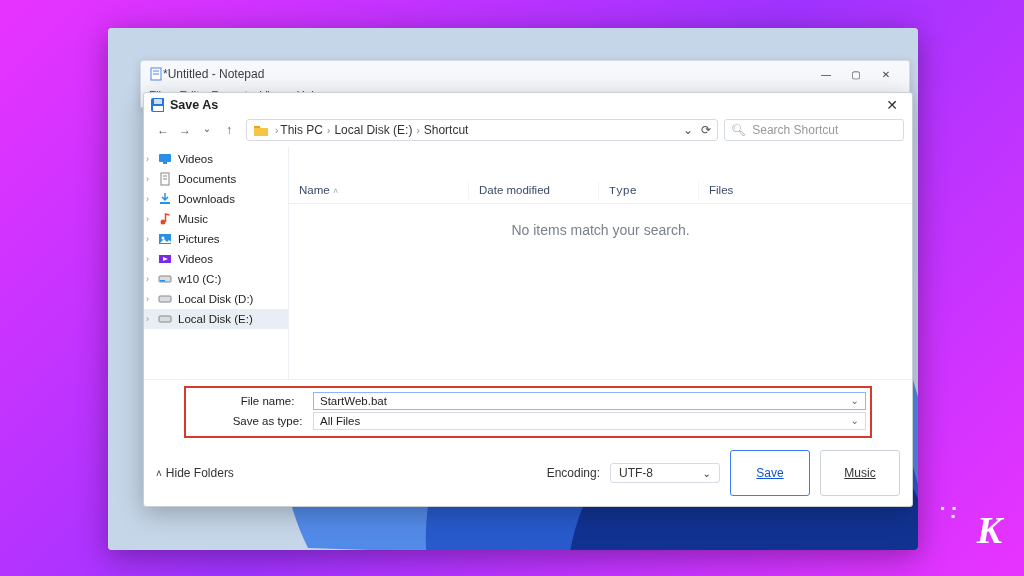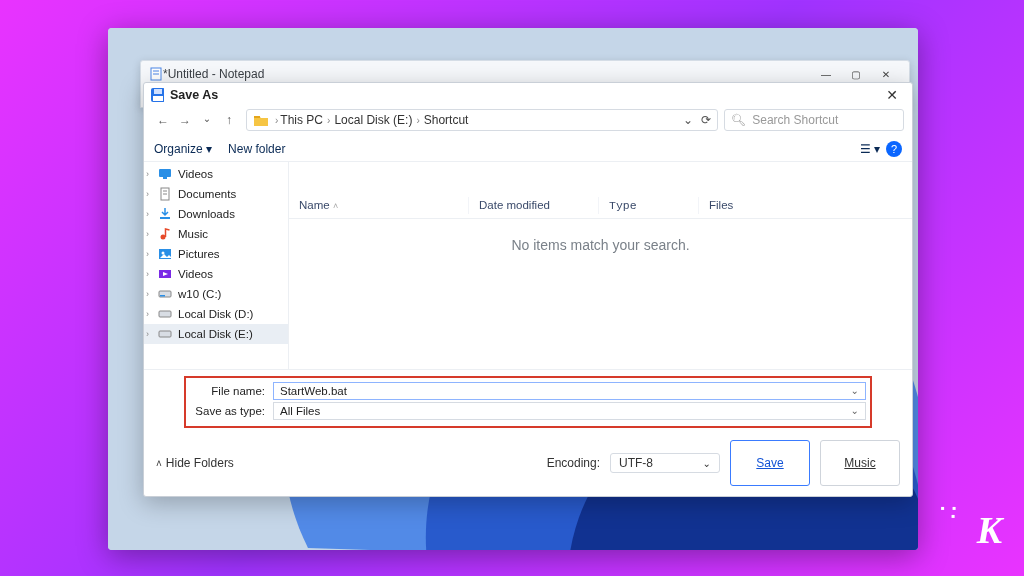--- a/index.html
+++ b/index.html
@@ -5,21 +5,21 @@
   * { box-sizing: border-box; margin: 0; padding: 0; font-family: "Segoe UI", Tahoma, sans-serif; }
   body { width: 1024px; height: 576px; overflow: hidden; background: linear-gradient(135deg, #e933ff 0%, #a033ff 50%, #e933ff 100%); position: relative; }
   .desktop { position: absolute; top: 28px; left: 108px; width: 810px; height: 522px; background: #c4d4e6; border-radius: 4px; overflow: hidden; box-shadow: 0 6px 30px rgba(0,0,0,.35); }
   .wallpaper { position:absolute; inset:0; }
   .wallpaper svg { width:100%; height:100%; display:block; }
   .notepad { position: absolute; top: 32px; left: 32px; width: 770px; height: 48px; background: #f6f8fb; border: 1px solid #d5dde6; border-radius: 3px 3px 0 0; box-shadow: 0 2px 8px rgba(0,0,0,.15); }
   .notepad-titlebar { display:flex; align-items:center; padding: 4px 8px; font-size:12px; color:#3a3f45; }
   .notepad-titlebar span.spacer { flex:1; }
   .win-btn { width:30px; height:18px; display:flex; align-items:center; justify-content:center; font-size:10px; color:#444; }
   .notepad-menu { display:flex; gap:12px; padding:2px 8px 4px; font-size:11.5px; color:#3a3f45; }
-  .saveas { position:absolute; top: 54px; left: 35px; width: 770px; height: 415px; background:#fff; border:1px solid #c9cfd7; border-radius:3px; box-shadow: 0 6px 24px rgba(0,0,0,.25); display:flex; flex-direction:column; }
+  .saveas { position:absolute; top: 64px; left: 35px; width: 770px; height: 415px; background:#fff; border:1px solid #c9cfd7; border-radius:3px; box-shadow: 0 6px 24px rgba(0,0,0,.25); display:flex; flex-direction:column; }
   .sa-title { display:flex; align-items:center; padding:4px 6px 2px; gap:6px; border-bottom:0; }
   .sa-title .txt { font-size:12.5px; font-weight:600; color:#222; }
   .sa-title .spacer{flex:1;}
   .sa-close { width:28px; text-align:center; font-size:14px; color:#333; }
   .sa-nav { display:flex; align-items:center; gap:6px; padding:4px 8px 6px; }
   .nav-arrows { display:flex; gap:8px; font-size:12px; color:#555; padding:0 4px; }
   .nav-arrows span { width:14px; text-align:center; }
   .crumb-box { flex:1; display:flex; align-items:center; border:1px solid #d6dbe2; border-radius:3px; padding:3px 6px; gap:2px; font-size:12px; color:#333; }
   .crumb-box .folder-icon { margin-right:4px; }
   .crumb-sep { color:#888; padding:0 2px; font-size:10px;}
@@ -36,21 +36,21 @@
   .tree-item .chev { position:absolute; left:2px; font-size:9px; color:#888;}
   .tree-item.selected { background:#e9eef4; }
   .ticon { width:14px; height:14px; display:inline-flex; align-items:center; justify-content:center; font-size:12px; }
   .list-area { flex:1; display:flex; flex-direction:column; }
   .col-headers { display:flex; font-size:11.5px; color:#3a4a6a; border-bottom:1px solid #eceff3; padding:4px 0;margin-top:31px; }
   .ch { padding:2px 10px; border-right:1px solid #f2f4f8; }
   .empty-msg { text-align:center; color:#7a8189; font-size:14px; padding:18px 0; }
   .sa-fields { padding:6px 40px 4px 40px; border-top:1px solid #eceff3; }
   .red-box { border:2px solid #d63a2a; padding:2px 4px 4px; }
   .field-row { display:flex; align-items:center; gap:8px; margin:2px 0; }
-  .field-row label { width:75px; text-align:right; font-size:11.5px; color:#222; }
+  .field-row label { width:75px; text-align:center; font-size:11.5px; color:#222;margin-left:40px; }
   .field-input { flex:1; border:1px solid #8eb4ff; background:#fff; font-size:11.5px; padding:2px 6px; color:#222; position:relative;}
   .field-input.type { border-color:#d6dbe2; }
   .field-chev { position:absolute; right:6px; top:2px; color:#666; font-size:10px;}
   .sa-footer { display:flex; align-items:center; padding:8px 12px 10px; gap:10px; font-size:12px; color:#333; }
   .hide-folders { display:flex; align-items:center; gap:4px; }
   .sa-footer .spacer{flex:1;}
   .enc-combo { border:1px solid #d6dbe2; border-radius:3px; padding:2px 8px; width:110px; font-size:12px; display:flex; justify-content:space-between; align-items:center;}
   .btn { border:1px solid #cfd4db; border-radius:3px; padding:15px 0; width:80px; text-align:center; font-size:12px; background:#fff;text-decoration:underline; }
   .btn.primary { border-color:#3a7bff; color:#1253d6; }
   .k-logo { position:absolute; right:22px; bottom:24px; color:#fff; font-style:italic; font-weight:700; font-size:38px; font-family: Georgia, serif; }
@@ -133,29 +133,20 @@
           <span>⌄</span>
           <span>⟳</span>
         </span>
       </div>
       <div class="search-box">
         <span>🔍︎</span>
         <span>Search Shortcut</span>
       </div>
     </div>
 
-    <div class="sa-toolbar">
-      <span><span>Organize</span> ▾</span>
-      <span>New folder</span>
-      <span class="spacer"></span>
-      <div class="view-icons">
-        <span>☰ ▾</span>
-        <span class="help-badge">?</span>
-      </div>
-    </div>
 
     <div class="sa-body">
       <div class="tree">
         <div class="tree-item">
             <span class="chev">›</span>
             <span class="ticon">
               <svg width="14" height="14">
                 <rect x="1" y="2" width="12" height="8" rx="1" fill="#2a8fe6"></rect>
                 <rect x="5" y="10" width="4" height="2" fill="#2a8fe6"></rect>
               </svg>

